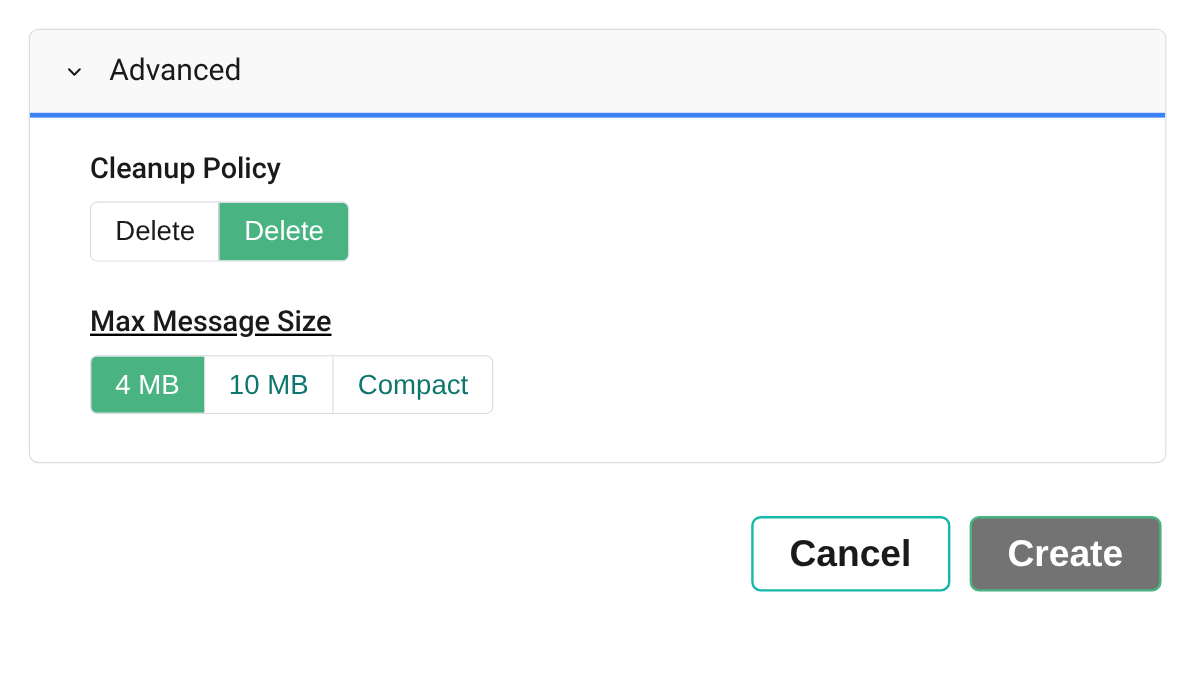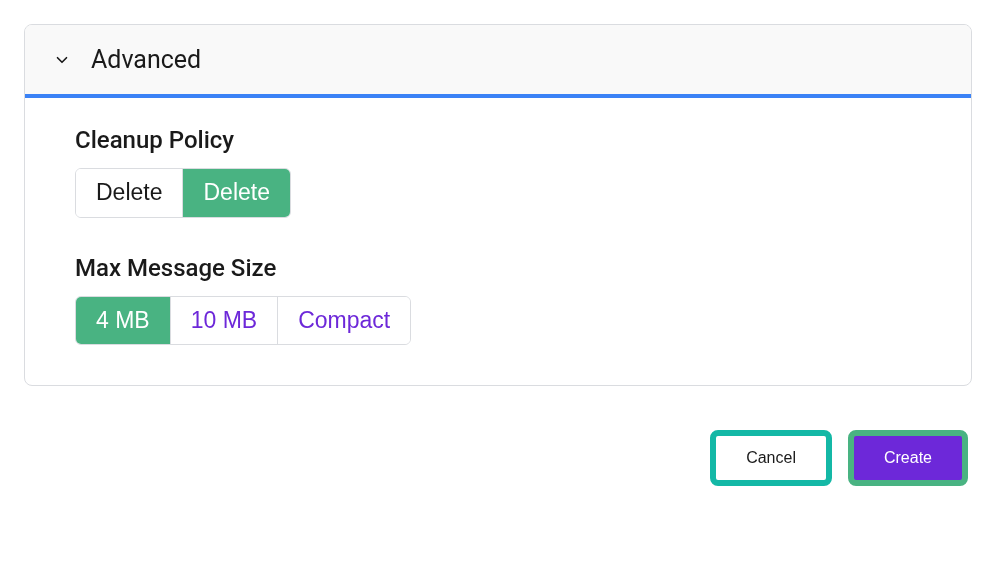--- a/index.html
+++ b/index.html
@@ -40,20 +40,21 @@
       color: #1a1a1a;
     }
     .panel-body {
       padding: 28px 50px 40px 50px;
     }
     .field-group {
       margin-bottom: 36px;
     }
     .field-group:last-child {
       margin-bottom: 0;
+      text-decoration: underline;
     }
     .field-label {
       font-size: 24px;
       font-weight: 500;
       color: #1a1a1a;
       margin-bottom: 14px;
     }
     .segmented {
       display: inline-flex;
       border: 1px solid #dadce0;
@@ -72,42 +73,43 @@
       line-height: 1.2;
     }
     .seg-btn:first-child {
       border-left: none;
     }
     .seg-btn.selected {
       background: #49b382;
       color: #ffffff;
     }
     .seg-btn.disabled {
-      color: #6d28d9;
+      color: #0f766e;
       cursor: default;
     }
     .footer-actions {
       display: flex;
       justify-content: flex-end;
       gap: 16px;
       margin-top: 44px;
       padding-right: 4px;
     }
     .btn {
-      font-size: 16px;
+      font-size: 31px;
       padding: 14px 30px;
       border-radius: 8px;
       cursor: pointer;
-      border: 6px solid #14b8a6;
+      border: 2px solid #14b8a6;
       background: #ffffff;
       color: #1a1a1a;
       line-height: 1;
+      font-weight: bold;
     }
     .btn-primary {
-      background: #6d28d9;
+      background: #737373;
       border-color: #49b382;
       color: #ffffff;
       text-align: center;
     }
   </style>
 </head>
 <body>
 
 <div class="panel">
   <div class="panel-header">

